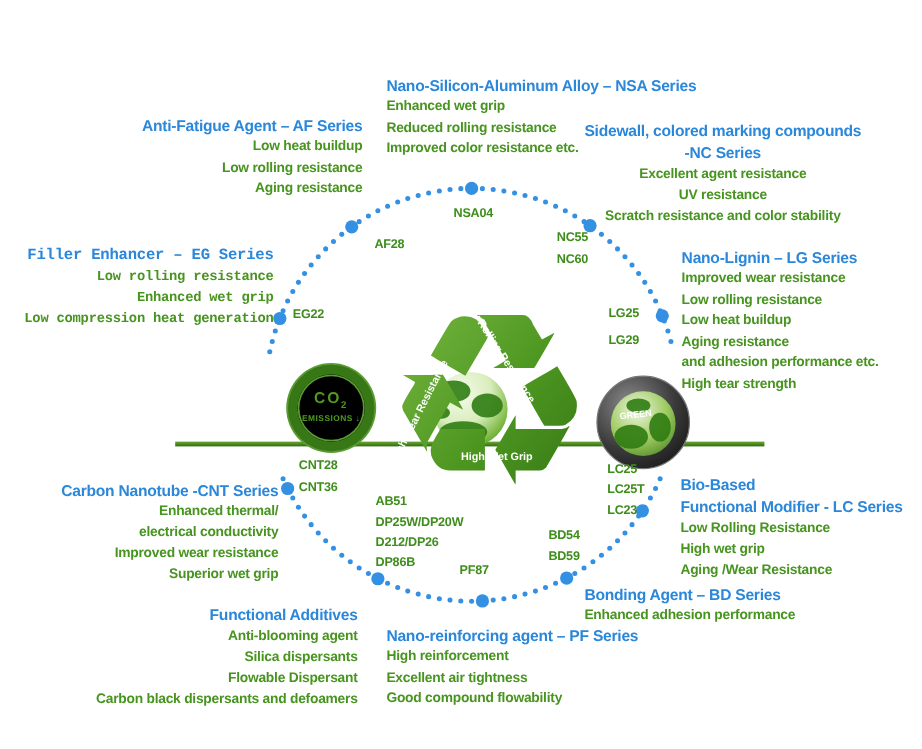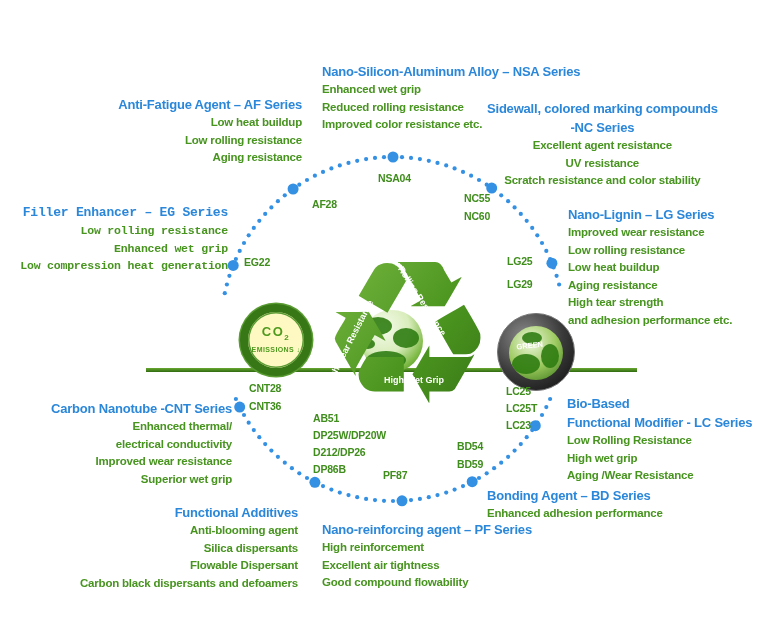--- a/index.html
+++ b/index.html
@@ -16,21 +16,21 @@
   .group{position:absolute;white-space:nowrap;z-index:6;letter-spacing:-0.2px;}
   .g-head{font-size:13px;font-weight:bold;line-height:19px;color:#2b87d9;}
   .g-line{font-size:11.5px;font-weight:bold;line-height:17.5px;color:#47941f;}
   .code{
     position:absolute;font-size:10.5px;font-weight:bold;color:#3f8d1c;
     white-space:nowrap;z-index:6;letter-spacing:-0.2px;
   }
   
   .co2{
     position:absolute;left:240px;top:304px;width:72px;height:72px;border-radius:50%;
-    background:#fef9c3;border:8px solid #387716;box-sizing:border-box;
+    background:#000000;border:8px solid #387716;box-sizing:border-box;
     box-shadow:0 0 0 1.5px #5a9c33, inset 0 0 0 1.5px #5a9c33;
     display:flex;flex-direction:column;align-items:center;justify-content:center;
     z-index:4;
   }
   .co2-main{font-size:13px;font-weight:bold;color:#4f9a1e;letter-spacing:1.5px;line-height:14px;}
   .co2-main sub{font-size:8px;}
   .co2-sub{font-size:7px;font-weight:bold;color:#4f9a1e;letter-spacing:0.4px;line-height:10px;}
   
   svg.earth{position:absolute;left:316px;top:248px;z-index:3;}
   svg.tire{position:absolute;left:496px;top:312px;z-index:4;}
@@ -243,22 +243,22 @@
         <div class="g-line">Excellent agent resistance</div>
         <div class="g-line">UV resistance</div>
         <div class="g-line">Scratch resistance and color stability</div>
       </div>
       <div class="group" style="left: 568px; top: 205px; text-align: left;">
         <div class="g-head">Nano-Lignin –  LG Series</div>
         <div class="g-line">Improved wear resistance</div>
         <div class="g-line">Low rolling resistance</div>
         <div class="g-line">Low heat buildup</div>
         <div class="g-line">Aging resistance</div>
+        <div class="g-line">and adhesion performance etc.</div>
         <div class="g-line">High tear strength</div>
-        <div class="g-line">and adhesion performance etc.</div>
       </div>
       <div class="group" style="right: 536px; top: 399px; text-align: right;">
         <div class="g-head">Carbon Nanotube -CNT Series</div>
         <div class="g-line">Enhanced thermal/</div>
         <div class="g-line">electrical conductivity</div>
         <div class="g-line">Improved wear resistance</div>
         <div class="g-line">Superior wet grip</div>
       </div>
       <div class="group" style="right: 470px; top: 503px; text-align: right;">
         <div class="g-head">Functional Additives</div>

